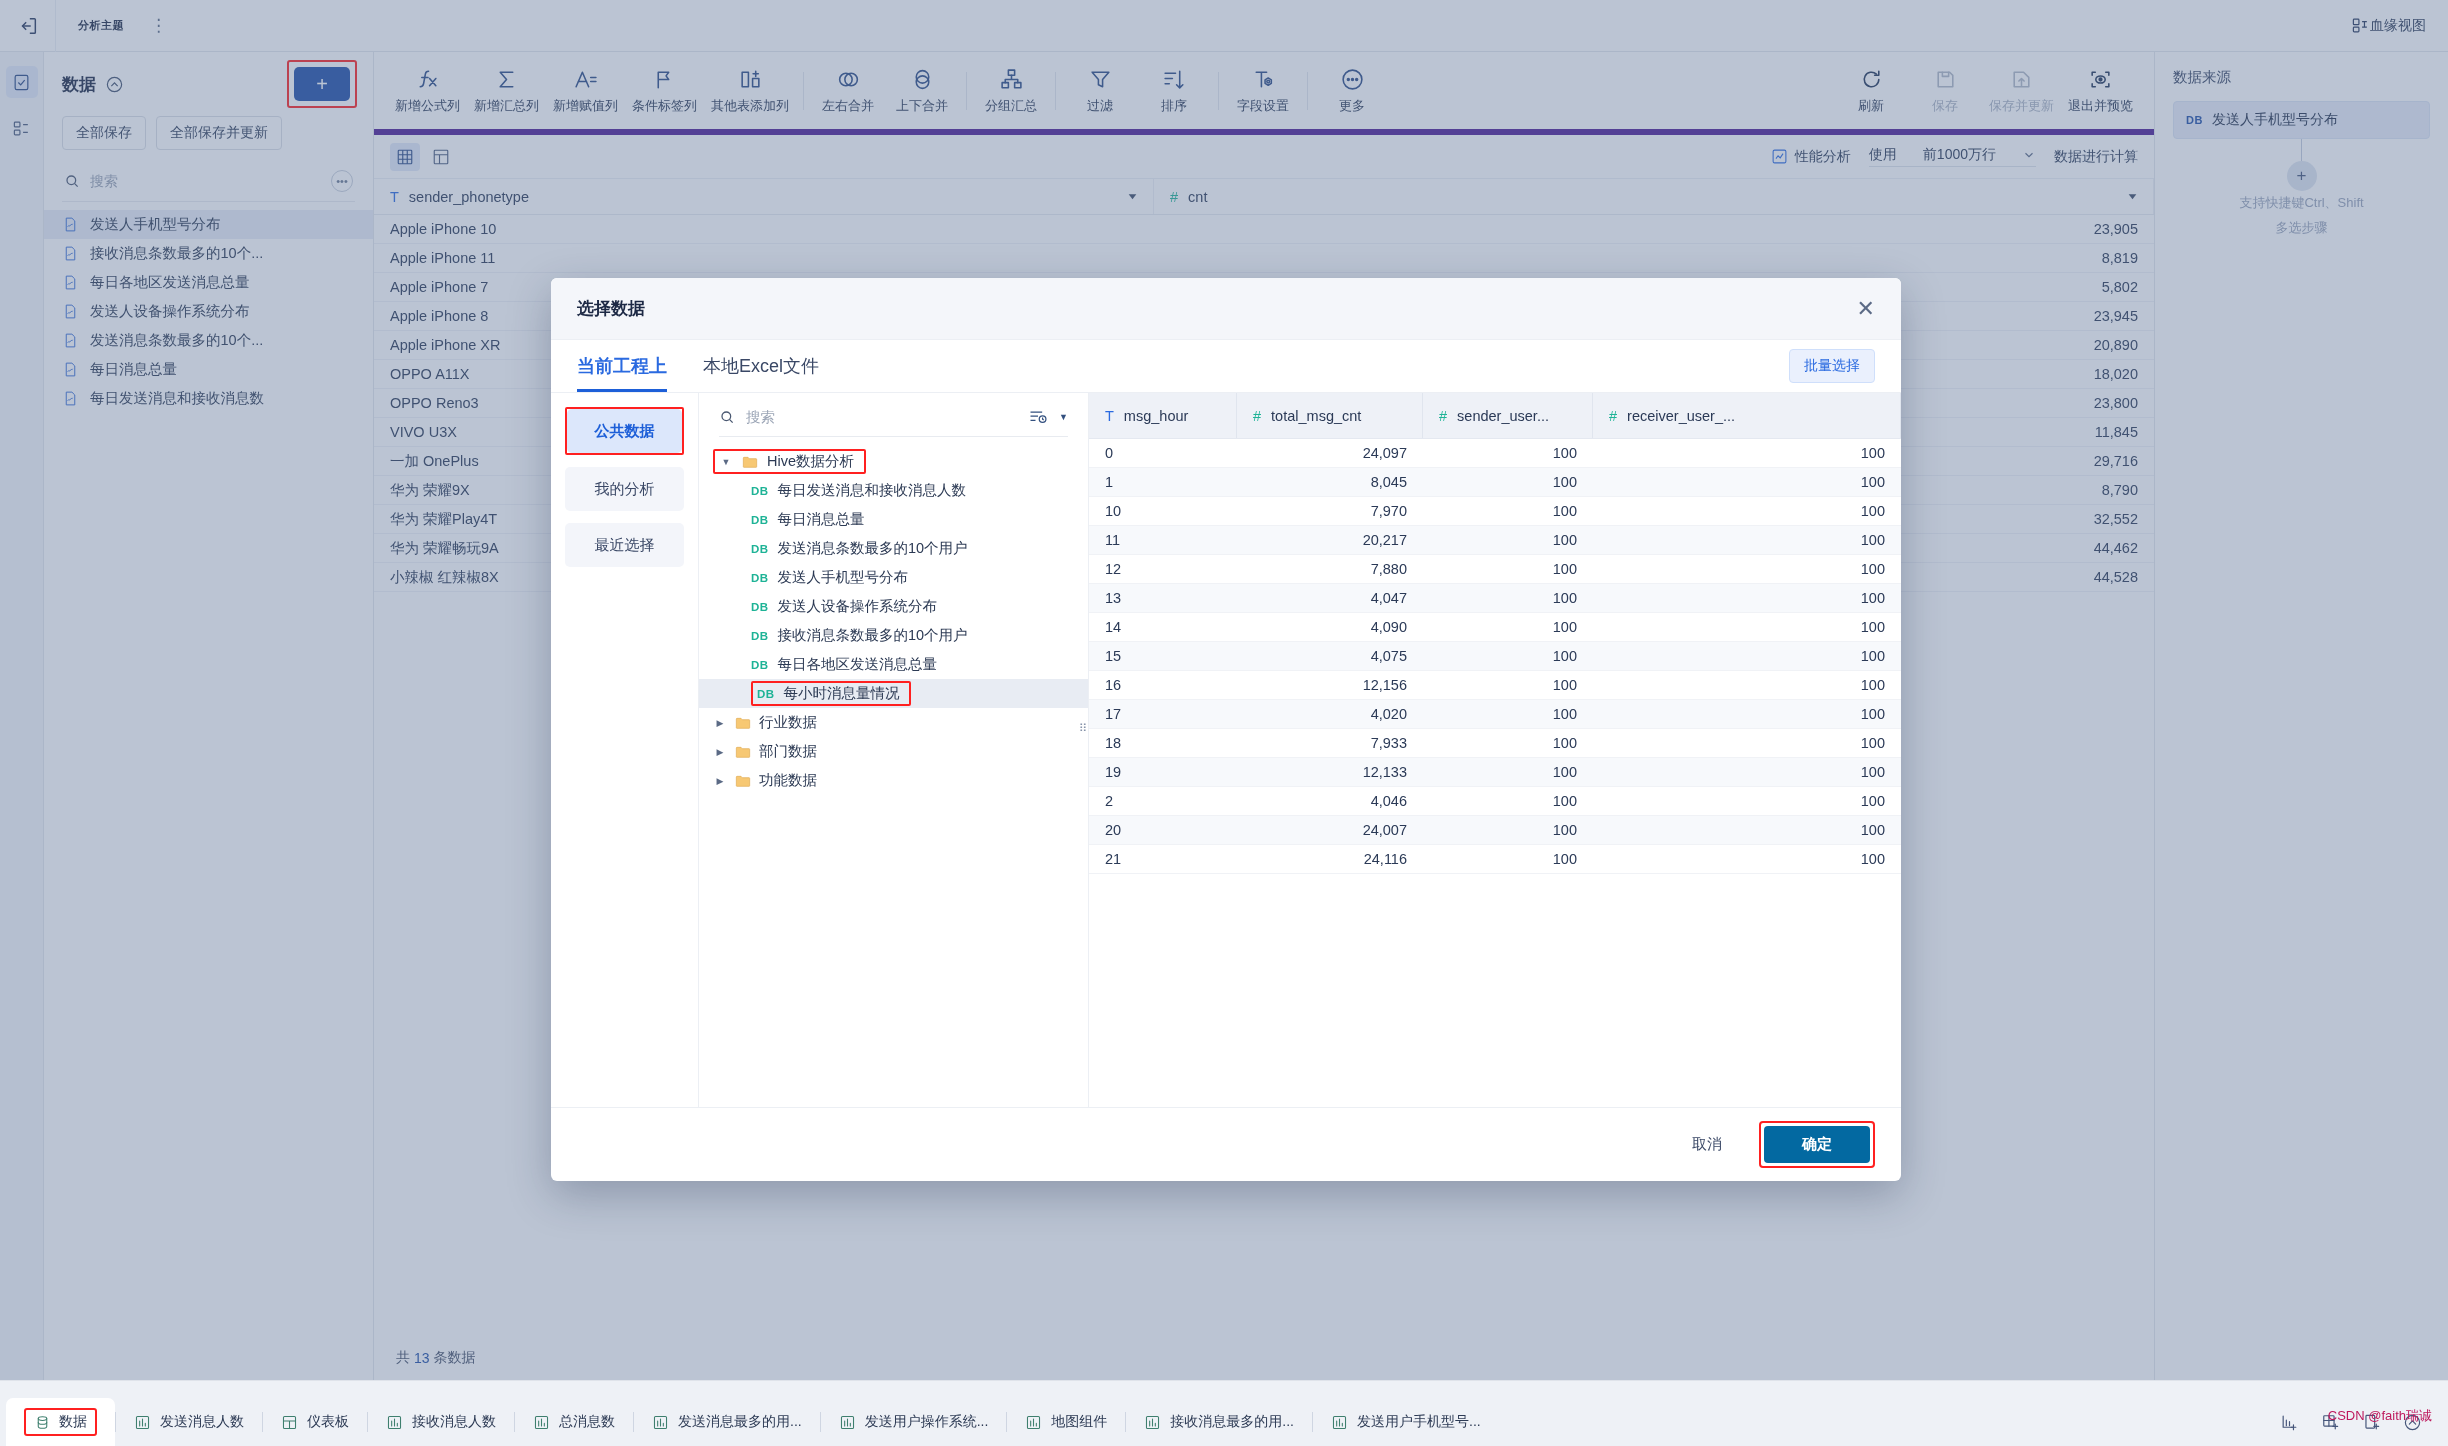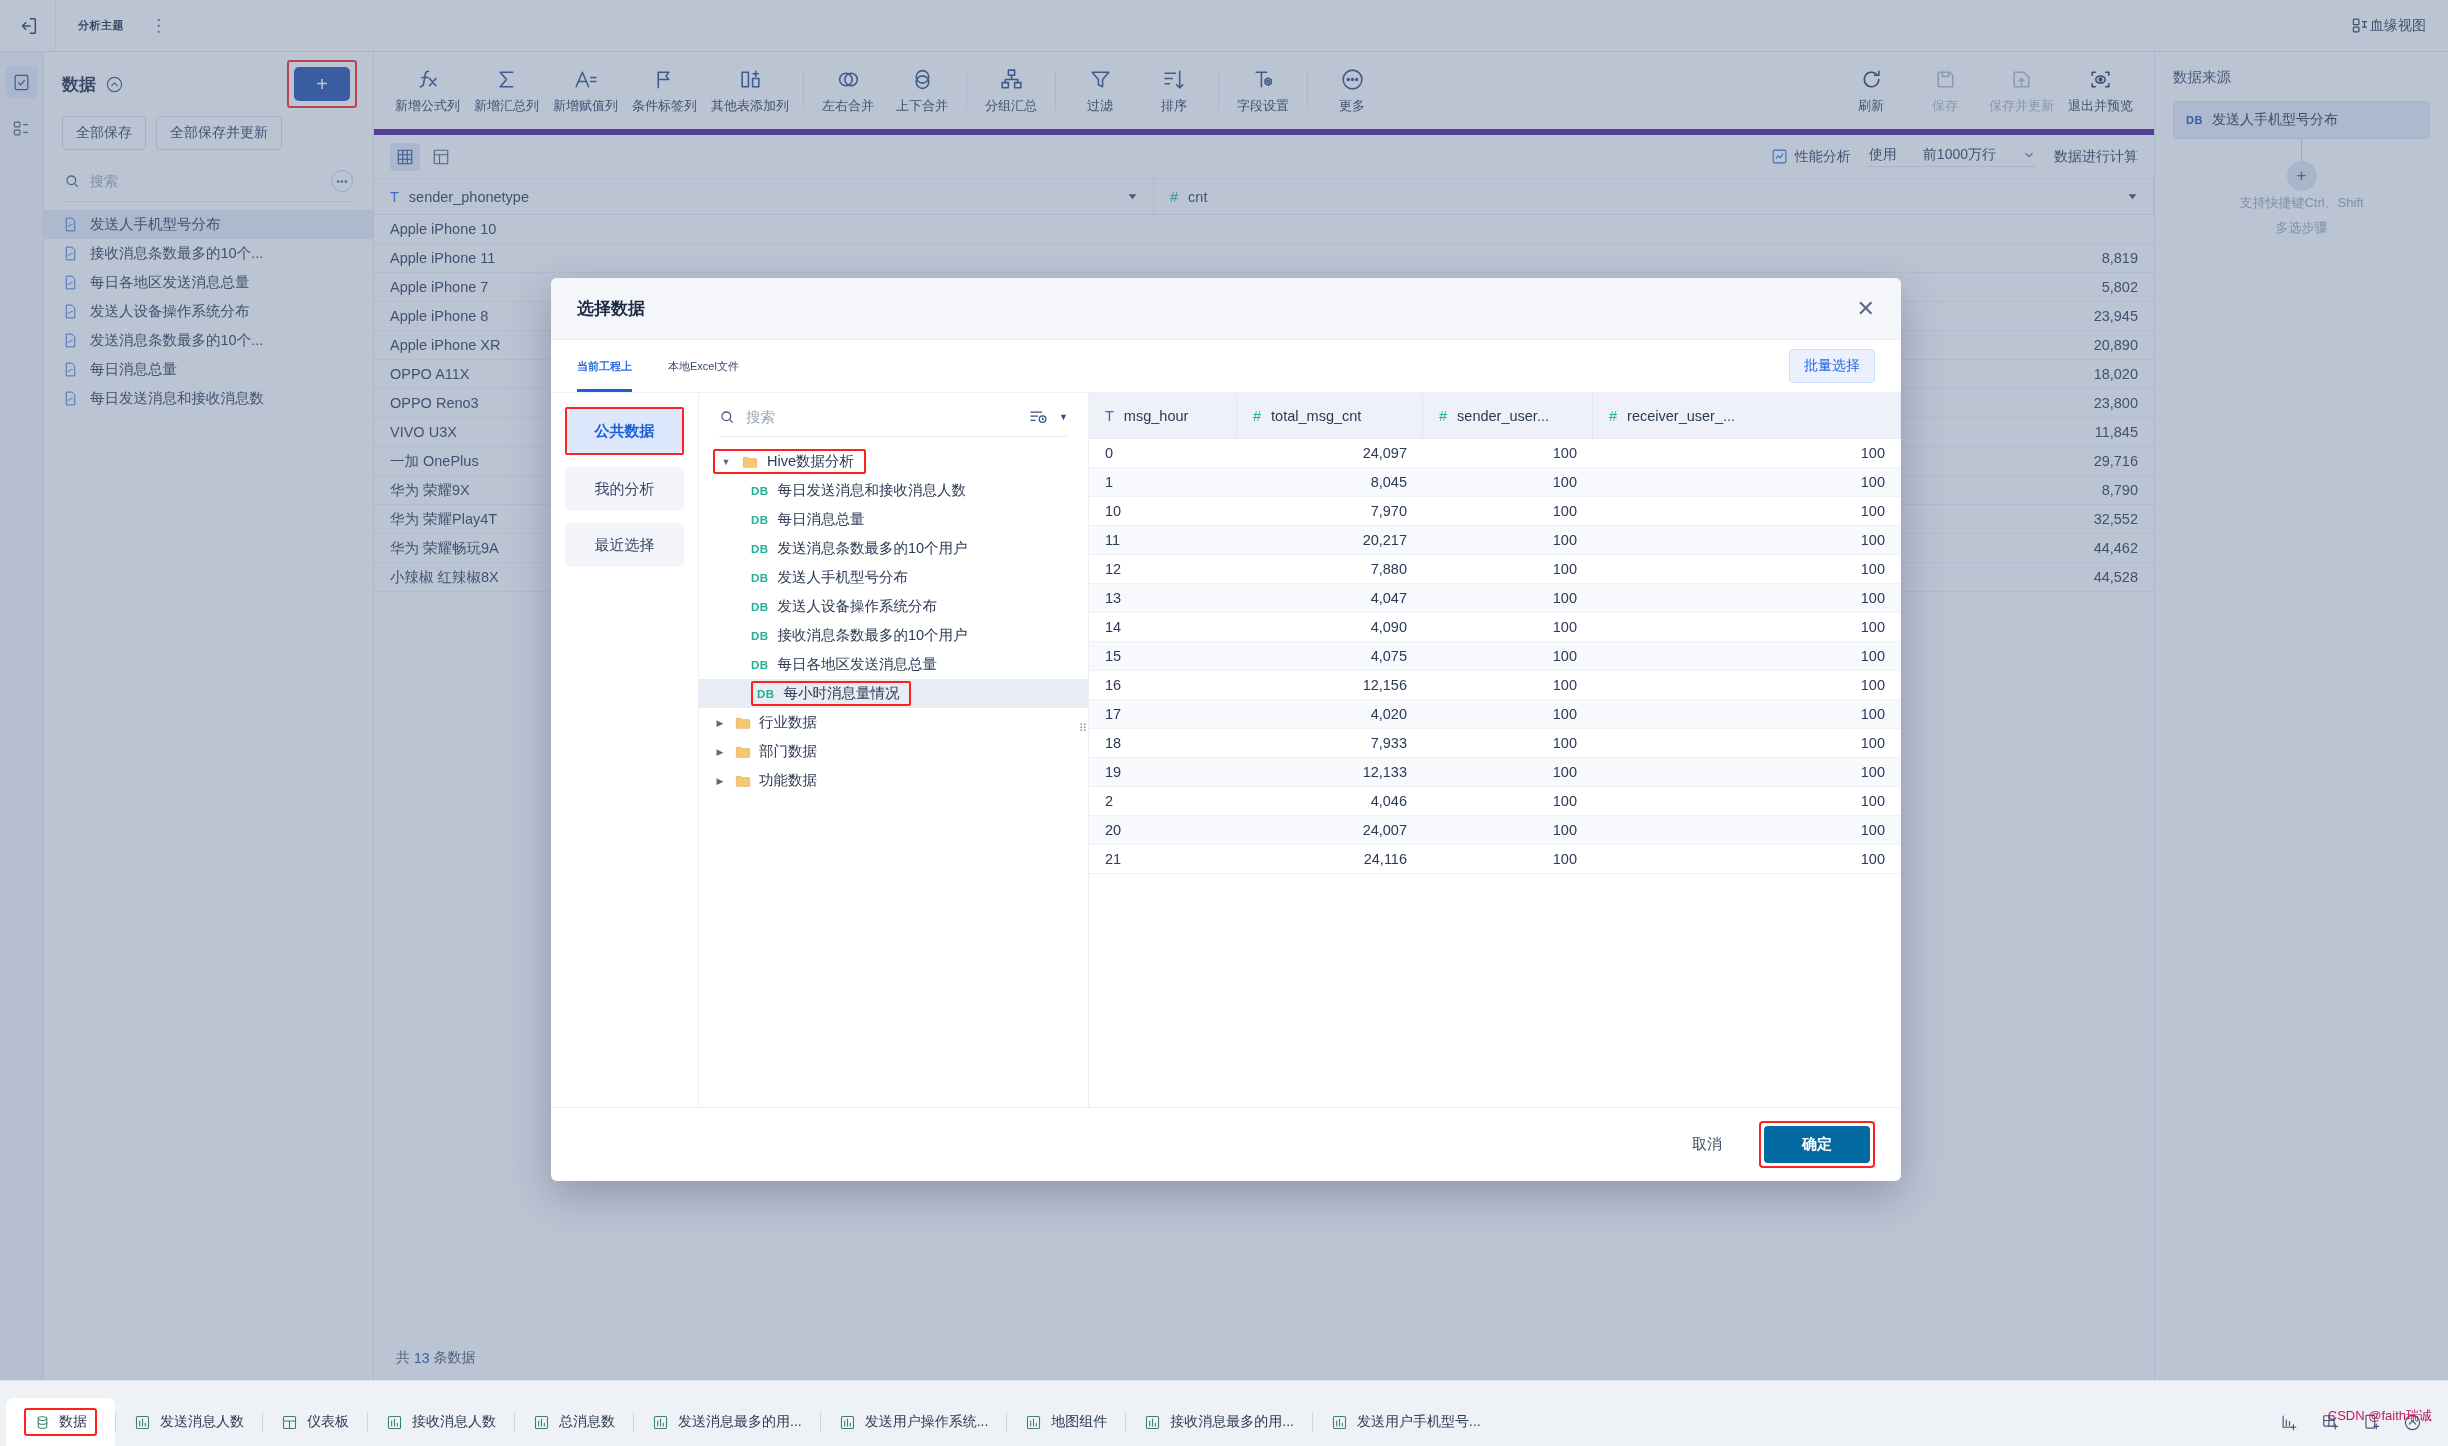--- a/index.html
+++ b/index.html
@@ -138,21 +138,21 @@
   .modal {
     position:absolute; left:551px; top:278px; width:1350px; height:903px;
     background:#fff; border-radius:6px; box-shadow:0 14px 44px rgba(20,35,70,.28);
     z-index:100; display:flex; flex-direction:column; overflow:hidden;
   }
   .m-head { height:62px; background:#f4f6fa; display:flex; align-items:center; padding:0 26px;
     border-bottom:1px solid #eceff4; }
   .m-title { font-size:17px; font-weight:600; color:#1d2945; }
   .m-close { margin-left:auto; color:#5c6b86; font-size:22px; line-height:1; }
   .m-tabs { display:flex; align-items:center; padding:0 26px; height:52px; gap:36px; position:relative;}
-  .m-tab { font-size:11px; color:#3a4866; height:52px; display:flex; align-items:center; position:relative;}
+  .m-tab { font-size:18px; color:#3a4866; height:52px; display:flex; align-items:center; position:relative;}
   .m-tab.act { color:#2a6ae0; font-weight:600; }
   .m-tab.act:after { content:""; position:absolute; left:0; right:0; bottom:0; height:3px; background:#1d5fd8;}
   .m-batch { margin-left:auto; background:#eaf0fd; color:#2a6ae0; font-size:14px;
     border:1px solid #cfdffb; border-radius:4px; padding:7px 14px; }
   .m-body { flex:1; display:flex; border-top:1px solid #eceff4; min-height:0; }
 
   .m-cats { width:148px; padding:14px 14px 0; display:flex; flex-direction:column; gap:12px;
     border-right:1px solid #eceff4;}
   .m-cat { height:44px; border-radius:5px; background:#f3f5fa; display:flex; align-items:center;
     justify-content:center; font-size:15px; color:#3a4866; }
@@ -551,20 +551,21 @@
             <span style="position:absolute;right:14px;">
               <svg width="13" height="13" viewBox="0 0 24 24" fill="#3b4a66">
                   <path d="M5 8h14l-7 9z"></path>
                 </svg>
             </span>
           </div>
         </div>
         <div id="grid-rows">
             <div class="grow">
               <div class="gcell gcol-1">Apple iPhone 10</div>
+              <div class="gcell gcol-2 num">23,905</div>
             </div>
             <div class="grow">
               <div class="gcell gcol-1">Apple iPhone 11</div>
               <div class="gcell gcol-2 num">8,819</div>
             </div>
             <div class="grow">
               <div class="gcell gcol-1">Apple iPhone 7</div>
               <div class="gcell gcol-2 num">5,802</div>
             </div>
             <div class="grow">

